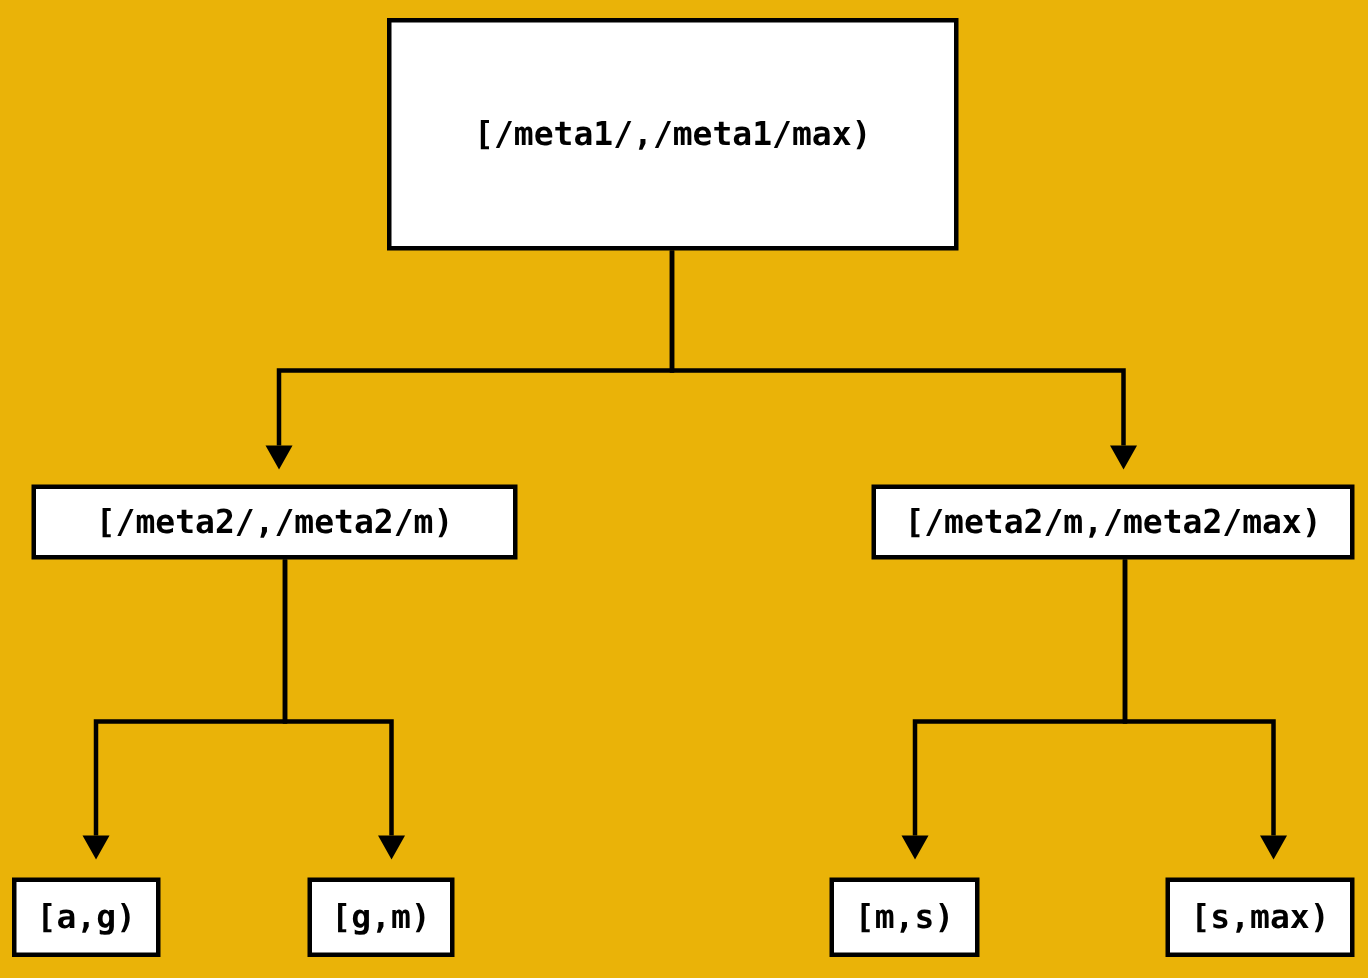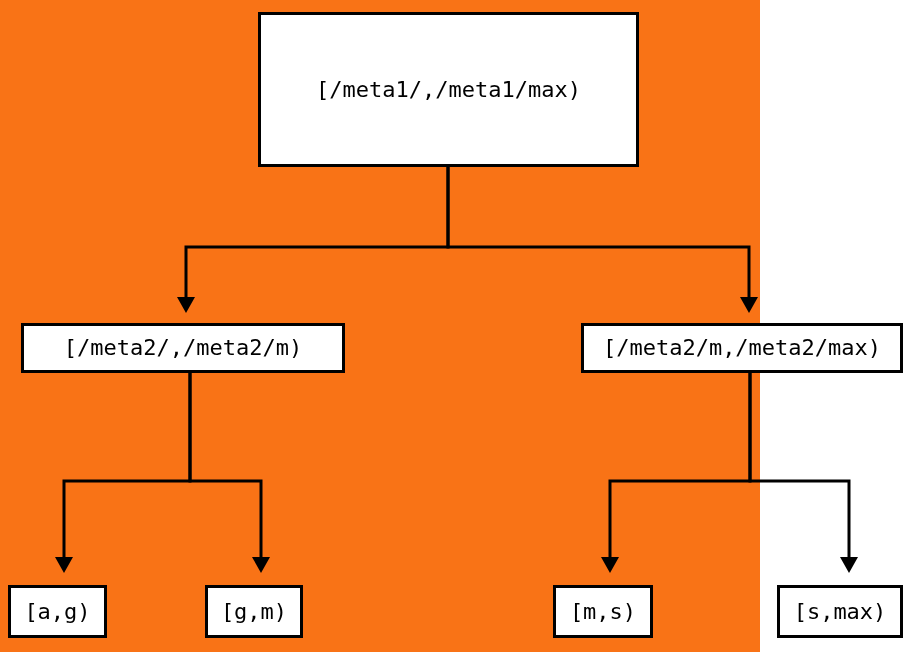--- a/index.html
+++ b/index.html
@@ -9,23 +9,24 @@
     background: #ffffff;
   }
   body {
     width: 912px;
     height: 652px;
     font-family: "DejaVu Sans Mono", "Liberation Mono", monospace;
     overflow: hidden;
   }
   #diagram-root {
     position: relative;
-    width: 760px;
+    width: 912px;
     height: 652px;
-    background: #f97316;
+    background: #eab308;
+    font-weight: bold;
   }
   svg#tree-svg {
     display: block;
     width: 912px;
     height: 652px;
   }
   .node-box {
     fill: #ffffff;
     stroke: #000000;
     stroke-width: 3;

